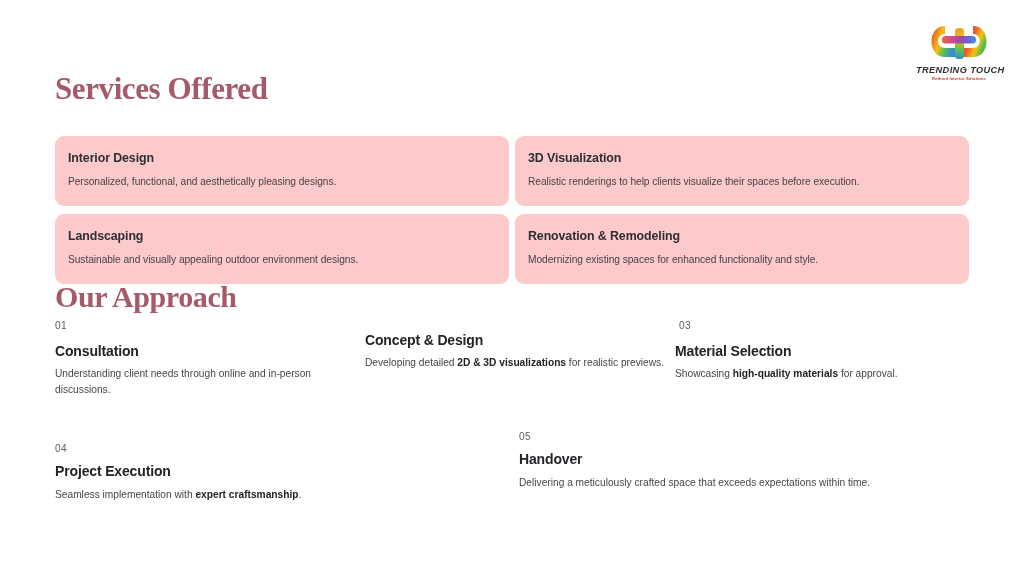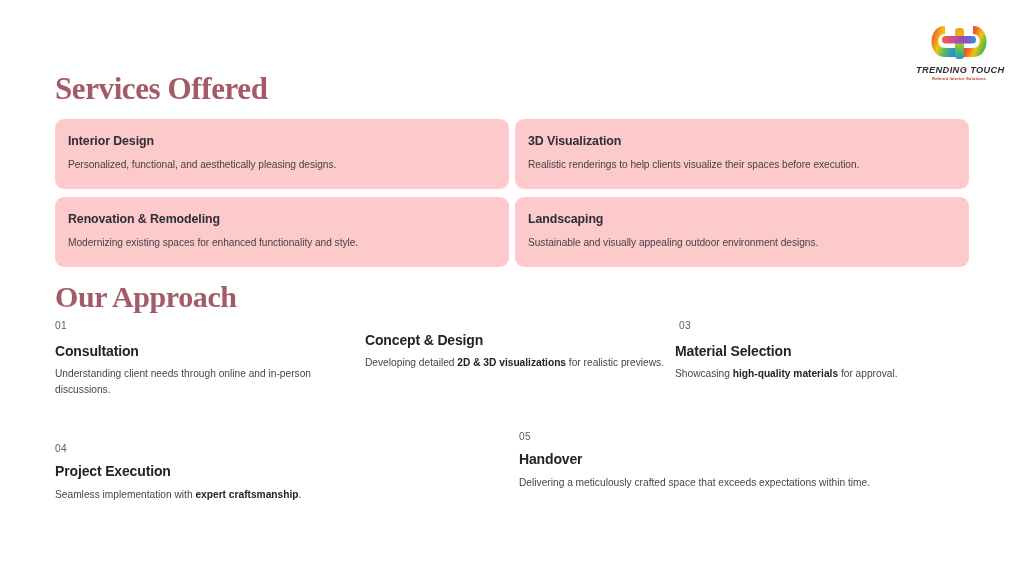--- a/index.html
+++ b/index.html
@@ -70,21 +70,21 @@
     color: #A55A6A;
     white-space: nowrap;
   }
   #services-title { top: 71px; }
   #approach-title { top: 280px; font-size: 30px; }
 
   
   .services-grid {
     position: absolute;
     left: 55px;
-    top: 119px;
+    top: 136px;
     width: 914px;
     display: grid;
     grid-template-columns: 454px 454px;
     column-gap: 6px;
     row-gap: 8px;
   }
   .service-card {
     background: #FCCACA;
     border-radius: 9px;
     padding: 15px 13px 14px 13px;
@@ -210,27 +210,27 @@
       <div class="service-card-title">Interior Design</div>
       <div class="service-card-desc">Personalized, functional, and aesthetically pleasing designs.</div>
     </div>
 
     <div class="service-card">
       <div class="service-card-title">3D Visualization</div>
       <div class="service-card-desc">Realistic renderings to help clients visualize their spaces before execution.</div>
     </div>
 
     <div class="service-card">
+      <div class="service-card-title">Landscaping</div>
+      <div class="service-card-desc">Sustainable and visually appealing outdoor environment designs.</div>
+    </div>
+
+    <div class="service-card">
       <div class="service-card-title">Renovation &amp; Remodeling</div>
       <div class="service-card-desc">Modernizing existing spaces for enhanced functionality and style.</div>
-    </div>
-
-    <div class="service-card">
-      <div class="service-card-title">Landscaping</div>
-      <div class="service-card-desc">Sustainable and visually appealing outdoor environment designs.</div>
     </div>
 
   </div>
 
   <h1 id="approach-title" class="section-title">Our Approach</h1>
 
   <div class="approach-grid">
 
     <div class="approach-row row-top">
 

